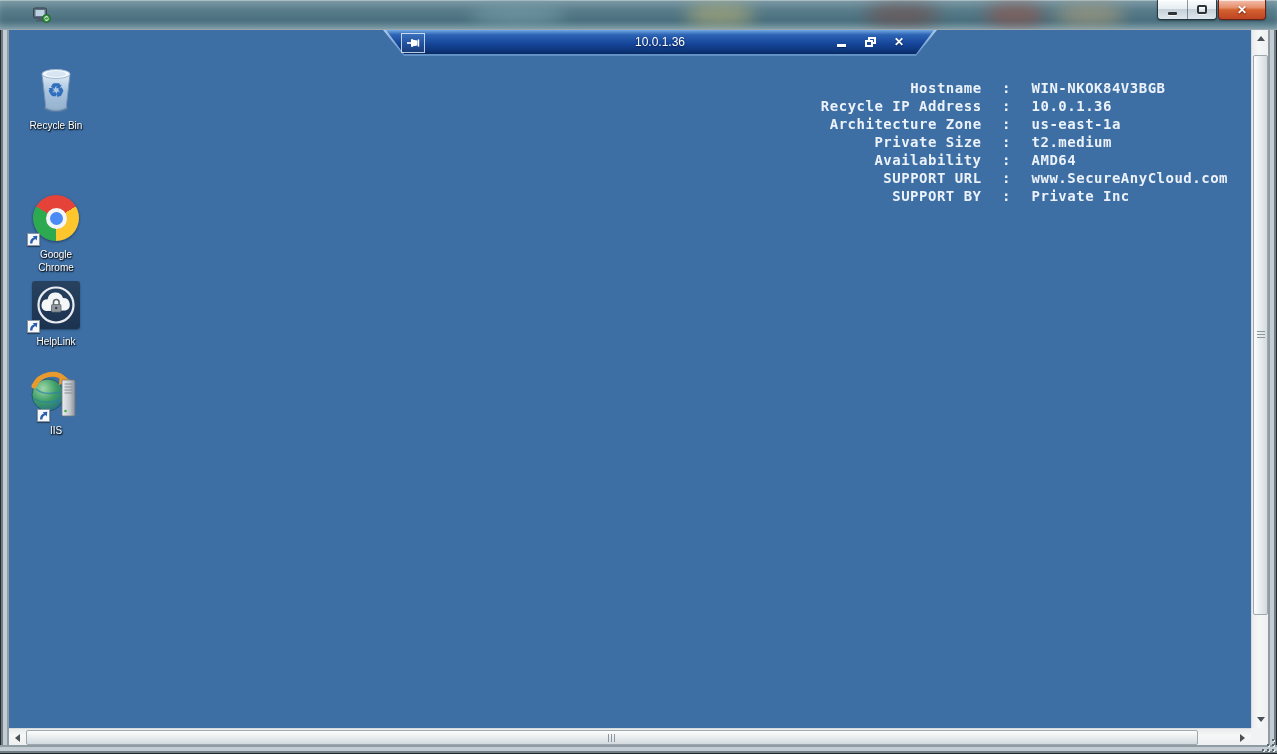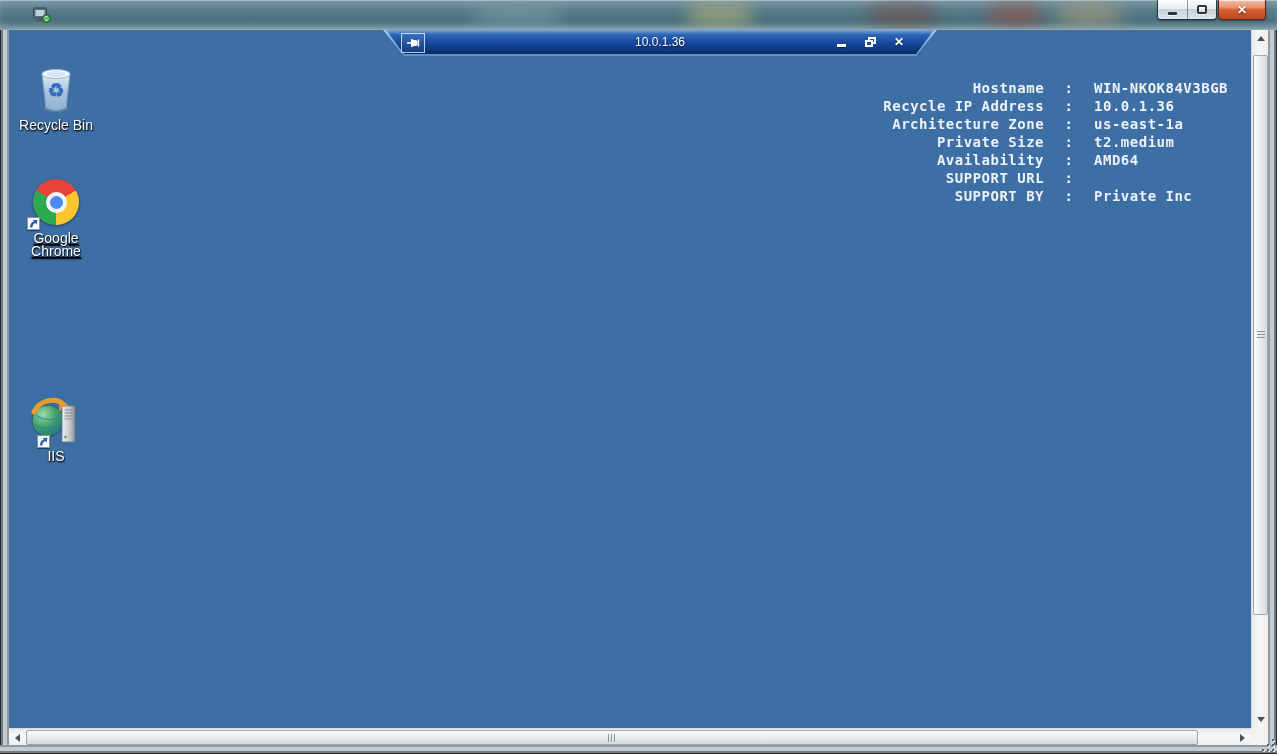--- a/index.html
+++ b/index.html
@@ -101,21 +101,21 @@
   }
   .info-row { display:flex; white-space:pre; }
   .info-label { width:192px; text-align:right; }
   .info-sep { width:50px; text-align:center; }
   .info-value { text-align:left; }
 
   
   .icon-item { position:absolute; left:8px; width:78px; text-align:center; cursor:default; }
   .icon-art { position:relative; width:54px; height:52px; margin:0 auto 3px auto; }
   .icon-label {
-    color:#FFFFFF; font-size:14px; line-height:13px;
+    color:#FFFFFF; font-size:10px; line-height:13px;
     text-shadow:0 1px 2px rgba(0,0,0,.95), 1px 1px 1px rgba(0,0,0,.7);
   }
   .shortcut-overlay {
     position:absolute; left:-2px; bottom:-1px; width:13px; height:13px;
     background:#F6F8FA; border:1px solid #8894A0; box-shadow:0 1px 1px rgba(0,0,0,.4);
     display:flex; align-items:center; justify-content:center;
   }
   
   .chrome-circle {
     position:absolute; left:4px; top:2px; width:46px; height:46px; border-radius:50%;
@@ -248,21 +248,21 @@
     <div class="info-row">
       <span class="info-label">Architecture Zone</span><span class="info-sep">:</span><span class="info-value">us-east-1a</span>
     </div>
     <div class="info-row">
       <span class="info-label">Private Size</span><span class="info-sep">:</span><span class="info-value">t2.medium</span>
     </div>
     <div class="info-row">
       <span class="info-label">Availability</span><span class="info-sep">:</span><span class="info-value">AMD64</span>
     </div>
     <div class="info-row">
-      <span class="info-label">SUPPORT URL</span><span class="info-sep">:</span>
+      <span class="info-label">SUPPORT URL</span><span class="info-sep">:</span><span class="info-value">www.SecureAnyCloud.com</span>
     </div>
     <div class="info-row">
       <span class="info-label">SUPPORT BY</span><span class="info-sep">:</span><span class="info-value">Private Inc</span>
     </div>
   </div>
 
   <div class="icon-item" style="top:34px;">
     <div class="icon-art">
       <svg width="54" height="52" viewBox="0 0 54 52">
         <defs>
@@ -275,34 +275,52 @@
         <ellipse cx="27" cy="44" rx="12" ry="4" fill="#6A87A3" opacity="0.6"></ellipse>
         <path d="M13 10 L41 10 L37 44 Q27 49 17 44 Z" fill="url(#bin)" stroke="#7E9BB8" stroke-width="1"></path>
         <ellipse cx="27" cy="10" rx="14" ry="4.5" fill="#F2F8FD" stroke="#9FB8CE" stroke-width="1"></ellipse>
         <ellipse cx="27" cy="10" rx="10" ry="3" fill="#D7E6F2"></ellipse>
         <text x="27" y="33" text-anchor="middle" font-size="19" fill="#2F6FBE" font-weight="bold">♻</text>
       </svg>
     </div>
     <div class="icon-label">Recycle Bin</div>
   </div>
 
-  <div class="icon-item" style="top:147px;text-decoration:underline;">
+  <div class="icon-item" style="top:163px;">
     <div class="icon-art">
       <div class="chrome-circle"></div>
       <div class="shortcut-overlay">
         <svg width="11" height="11" viewBox="0 0 11 11">
             <path d="M2 9.5 Q2 4.5 6 3.6 L4.6 2.2 L9.3 1.7 L8.8 6.4 L7.4 5 Q4.4 6 4.4 9.5 Z" fill="#2B5DAD"></path>
           </svg>
       </div>
     </div>
     <div class="icon-label" style="max-width:52px;margin:0 auto;">Google Chrome</div>
   </div>
 
-
-  <div class="icon-item" style="top:365px;">
+  <div class="icon-item" style="top:250px;">
+    <div class="icon-art">
+      <div class="helplink-square"></div>
+      <svg width="48" height="48" viewBox="0 0 48 48" style="position:absolute;left:3px;top:1px;">
+        <circle cx="24" cy="24" r="17.5" fill="none" stroke="#E9EDF2" stroke-width="2.2"></circle>
+        <path d="M14 30 a6 6 0 0 1 1.5-11.8 a8 8 0 0 1 15.5-1.2 a6.5 6.5 0 0 1 2.5 12.6 Z" fill="#F4F6F8"></path>
+        <rect x="19.5" y="23.5" width="9.5" height="7.5" rx="1" fill="#8F969E" stroke="#5E6569" stroke-width="0.8"></rect>
+        <path d="M21.5 23.5 v-2.2 a2.8 2.8 0 0 1 5.6 0 v2.2" fill="none" stroke="#5E6569" stroke-width="1.6"></path>
+        <circle cx="24.2" cy="27" r="1.2" fill="#3A3F43"></circle>
+      </svg>
+      <div class="shortcut-overlay">
+        <svg width="11" height="11" viewBox="0 0 11 11">
+            <path d="M2 9.5 Q2 4.5 6 3.6 L4.6 2.2 L9.3 1.7 L8.8 6.4 L7.4 5 Q4.4 6 4.4 9.5 Z" fill="#2B5DAD"></path>
+          </svg>
+      </div>
+    </div>
+    <div class="icon-label">HelpLink</div>
+  </div>
+
+  <div class="icon-item" style="top:339px;">
     <div class="icon-art">
       <svg width="54" height="52" viewBox="0 0 54 52">
         <defs>
           <radialGradient id="globe" cx="0.35" cy="0.3" r="0.9">
             <stop offset="0" stop-color="#9FD8A8"></stop>
               <stop offset="0.45" stop-color="#3E9E66"></stop>
               <stop offset="1" stop-color="#1E5E8E"></stop>
           </radialGradient>
           <linearGradient id="tower" x1="0" y1="0" x2="1" y2="0">
             <stop offset="0" stop-color="#EDEFF1"></stop>

